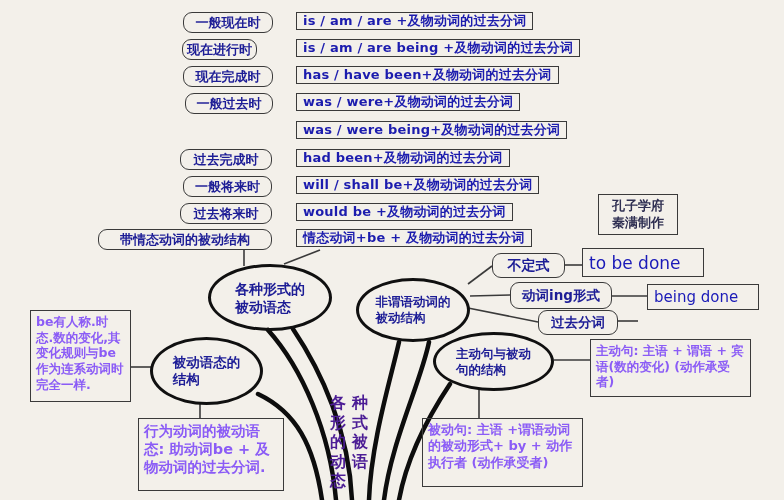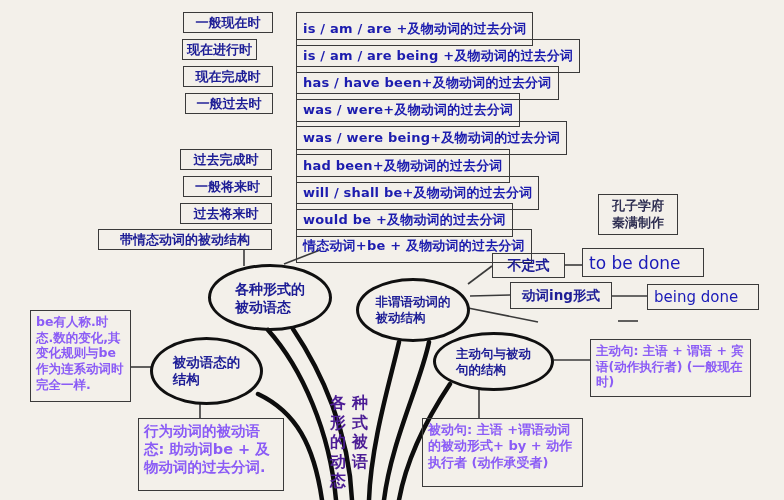--- a/index.html
+++ b/index.html
@@ -1,21 +1,21 @@
 <!DOCTYPE html>
 <html><head>
 <meta charset="utf-8">
 <style>
   html,body{margin:0;padding:0;}
   body{font-family:"DejaVu Sans","Liberation Sans",sans-serif;}
   #canvas{position:relative;width:784px;height:500px;background:#f3f0ea;overflow:hidden;}
   svg.lines{position:absolute;left:0;top:0;pointer-events:none;}
   .box{position:absolute;border:1.6px solid #3a3a3a;box-sizing:border-box;font-weight:bold;color:#1d1d96;background:transparent;}
-  .tlabel{display:flex;align-items:center;justify-content:center;font-size:13px;line-height:15px;text-align:center;}
-  .formula{white-space:nowrap;font-size:13px;line-height:16px;padding:8px 6px;color:#1c1cae;letter-spacing:.2px;}
+  .tlabel{display:flex;align-items:center;justify-content:center;font-size:13px;line-height:15px;text-align:center;border-radius:9px;}
+  .formula{white-space:nowrap;font-size:13px;line-height:16px;padding:0 6px;color:#1c1cae;letter-spacing:.2px;}
   .oval{position:absolute;border:3px solid #101010;border-radius:50%;display:flex;align-items:center;justify-content:center;box-sizing:border-box;color:#1d1d96;font-weight:bold;background:transparent;}
   .oval .inner{text-align:left;}
   .note{position:absolute;border:1.6px solid #3a3a3a;box-sizing:border-box;font-weight:bold;color:#8b5cf6;padding:3px 5px;line-height:1.25;background:transparent;}
   .en{color:#1a1ab8;font-weight:normal;}
   .enbox{display:flex;align-items:center;padding:2px 6px;white-space:nowrap;}
   .wm{position:absolute;border:1.6px solid #3a3a3a;box-sizing:border-box;font-weight:bold;color:#2f2f52;
       font-size:13px;line-height:17px;text-align:center;padding:2px 4px;}
   .trunk{position:absolute;left:330px;top:393px;width:44px;color:#4c1d95;font-weight:bold;
          font-size:16px;line-height:19.5px;letter-spacing:6px;text-align:left;}
 </style>
@@ -72,20 +72,21 @@
 
   <div class="wm" style="left:598px;top:194px;width:80px;height:41px">
     <div>孔子学府</div>
     <div>秦满制作</div>
   </div>
 
   <div class="box tlabel" style="left:492px;top:253px;width:73px;height:25px;font-size:14px">不定式</div>
   <div class="box enbox en" style="left:582px;top:248px;width:122px;height:29px;font-size:17px">to be done</div>
   <div class="box tlabel" style="left:510px;top:282px;width:102px;height:27px;font-size:13.5px">动词ing形式</div>
   <div class="box enbox en" style="left:647px;top:284px;width:112px;height:26px;font-size:15px">being done</div>
+  <div class="box tlabel" style="left:538px;top:310px;width:80px;height:25px;font-size:13.5px">过去分词</div>
 
   <div class="oval" style="left:208px;top:264px;width:124px;height:67px;font-size:14px;line-height:18px">
     <div class="inner">
       <div>各种形式的</div>
       <div>被动语态</div>
     </div>
   </div>
   <div class="oval" style="left:356px;top:278px;width:114px;height:64px;font-size:12.5px;line-height:16px">
     <div class="inner">
       <div>非谓语动词的</div>
@@ -100,21 +101,21 @@
   </div>
   <div class="oval" style="left:433px;top:332px;width:121px;height:59px;font-size:12.5px;line-height:16px">
     <div class="inner">
       <div>主动句与被动</div>
       <div>句的结构</div>
     </div>
   </div>
 
   <div class="note" style="left:30px;top:310px;width:101px;height:92px;font-size:12.5px">be有人称.时态.数的变化,其变化规则与be作为连系动词时完全一样.</div>
   <div class="note" style="left:138px;top:418px;width:146px;height:73px;font-size:14.5px">行为动词的被动语态: 助动词be + 及物动词的过去分词.</div>
-  <div class="note" style="left:590px;top:339px;width:161px;height:58px;font-size:12.5px">主动句: 主语 + 谓语 + 宾语(动作执行者) (一般现在时)</div>
+  <div class="note" style="left:590px;top:339px;width:161px;height:58px;font-size:12.5px">主动句: 主语 + 谓语 + 宾语(数的变化) (动作承受者)</div>
   <div class="note" style="left:422px;top:418px;width:161px;height:69px;font-size:13px">被动句: 主语 +谓语动词的被动形式+ by + 动作执行者 (动作承受者)</div>
 
   <div class="trunk">
     <div>各种</div>
     <div>形式</div>
     <div>的被</div>
     <div>动语</div>
     <div>态</div>
   </div>
 

